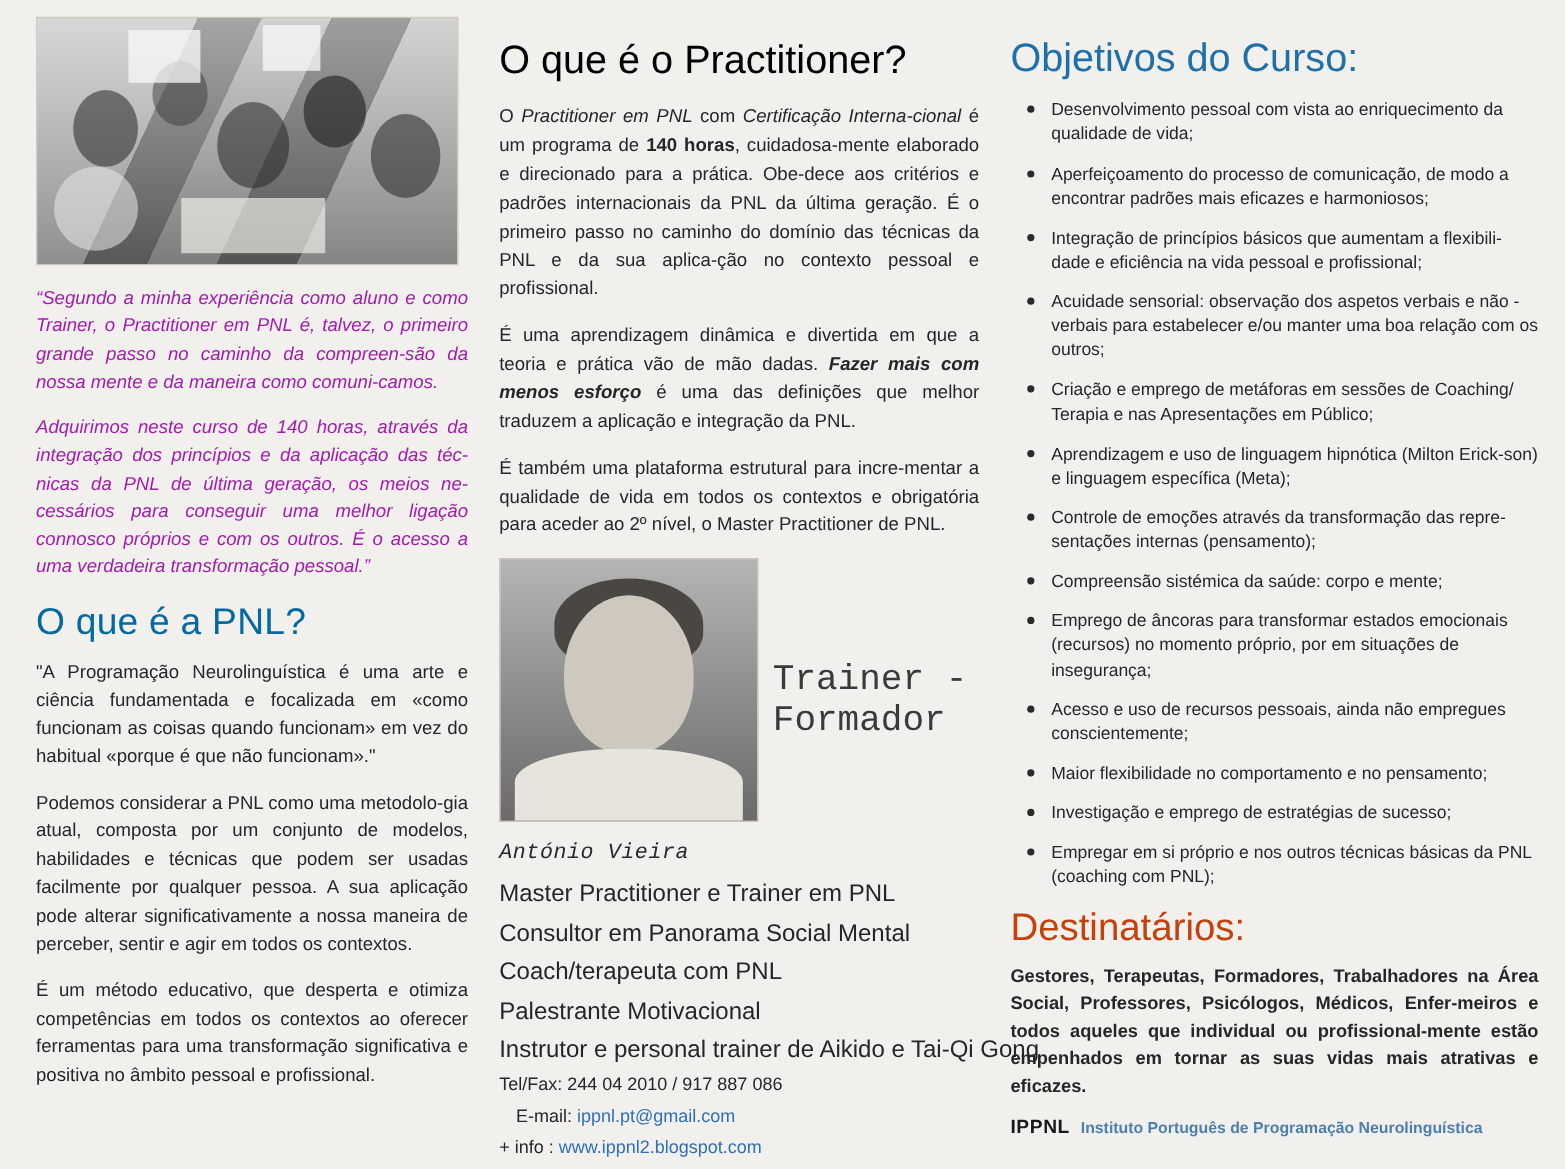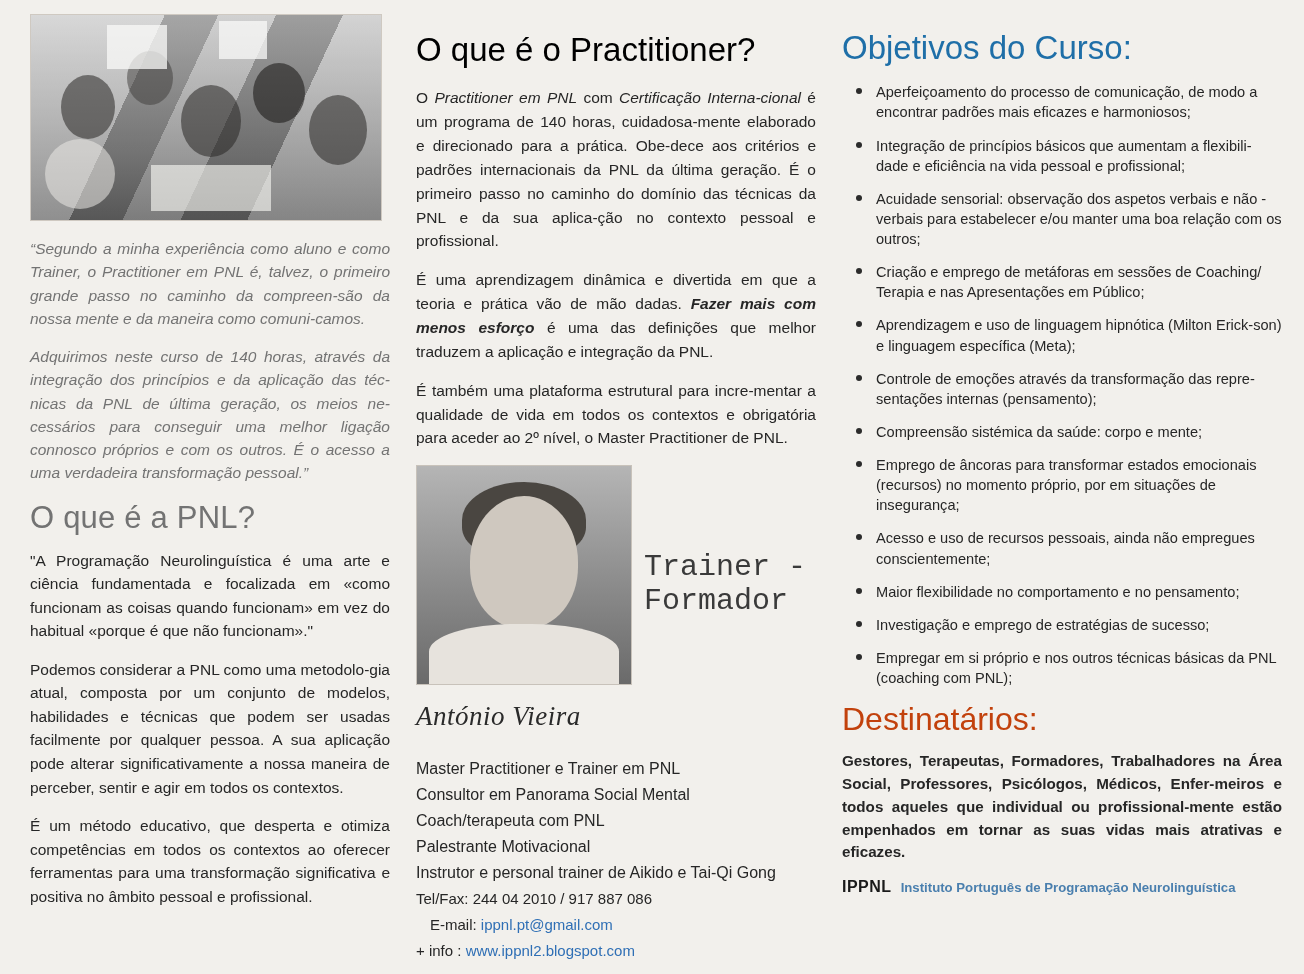--- a/index.html
+++ b/index.html
@@ -39,26 +39,26 @@
   }
   .photo-top .blob{position:absolute;border-radius:50%;background:rgba(40,38,36,.55);}
   .photo-top .bar{position:absolute;background:rgba(250,250,248,.75);}
 
   .quote{
     margin-top:16px;
     font-style:italic;
     font-size:15.5px;
     line-height:1.5;
     text-align:justify;
-    color:#737373;
+    color:#a21caf;
   }
   .quote p{margin:0 0 15px 0;}
 
   h2.head-blue{
-    color:#737373;
+    color:#0369a1;
     font-weight:400;
     font-size:31px;
     line-height:1.1;
     margin:16px 0 14px 0;
     letter-spacing:.2px;
   }
   .body-txt{
     font-size:15.5px;
     line-height:1.52;
     text-align:justify;
@@ -72,21 +72,21 @@
     font-size:33px;
     line-height:1.1;
     margin:18px 0 18px 0;
   }
   .mid-txt{
     font-size:15.5px;
     line-height:1.54;
     text-align:justify;
     margin:0 0 15px 0;
   }
-  .mid-txt b{font-weight:400;}
+  .mid-txt b{font-weight:700;}
   .mid-txt i{font-style:italic;}
   .mid-txt .bi{font-style:italic;font-weight:700;}
 
   .trainer-block{
     position:relative;
     margin-top:4px;
     height:230px;
   }
   .portrait{
     width:214px;height:218px;
@@ -117,29 +117,29 @@
   .trainer-label{
     position:absolute;left:228px;top:86px;
     color:#3a3a3a;
     font-size:30px;
     line-height:1.12;
     font-family:Liberation Mono, monospace;
     font-weight:400;
   }
   .signature{
     margin-top:6px;
-    font-family:Liberation Serif, serif;
+    font-family:Liberation Mono, monospace;
     font-style:italic;
-    font-size:27px;
+    font-size:18px;
     color:#2a2a2a;
     letter-spacing:.5px;
   }
   .roles{
-    margin-top:24px;
-    font-size:16px;
+    margin-top:8px;
+    font-size:20px;
     line-height:1.62;
   }
   .roles div{white-space:nowrap;}
   .contacts{
     font-size:15px;
     line-height:1.75;
   }
   .contacts .ind1{padding-left:0;}
   .contacts .ind2{padding-left:14px;}
   .contacts a{color:#2f6fb5;text-decoration:none;}
@@ -270,20 +270,21 @@
         <a href="#">www.ippnl2.blogspot.com</a>
       </div>
     </div>
   </div>
 
   <div class="col col-right">
 
     <h1 class="head-right">Objetivos do Curso:</h1>
 
     <ul class="objectives">
+      <li>Desenvolvimento pessoal com vista ao enriquecimento da qualidade de vida;</li>
       <li>Aperfeiçoamento do processo de comunicação, de modo a encontrar padrões mais eficazes e harmoniosos;</li>
       <li>Integração de princípios básicos que aumentam a flexibili-dade e eficiência na vida pessoal e profissional;</li>
       <li>Acuidade sensorial: observação dos aspetos verbais e não -verbais para estabelecer e/ou manter uma boa relação com os outros;</li>
       <li>Criação e emprego de metáforas em sessões de Coaching/ Terapia e nas Apresentações em Público;</li>
       <li>Aprendizagem e uso de linguagem hipnótica (Milton Erick-son) e linguagem específica (Meta);</li>
       <li>Controle de emoções através da transformação das repre-sentações internas (pensamento);</li>
       <li>Compreensão sistémica da saúde: corpo e mente;</li>
       <li class="small">Emprego de âncoras para transformar estados emocionais (recursos) no momento próprio, por em situações de insegurança;</li>
       <li>Acesso e uso de recursos pessoais, ainda não empregues conscientemente;</li>
       <li>Maior flexibilidade no comportamento e no pensamento;</li>

